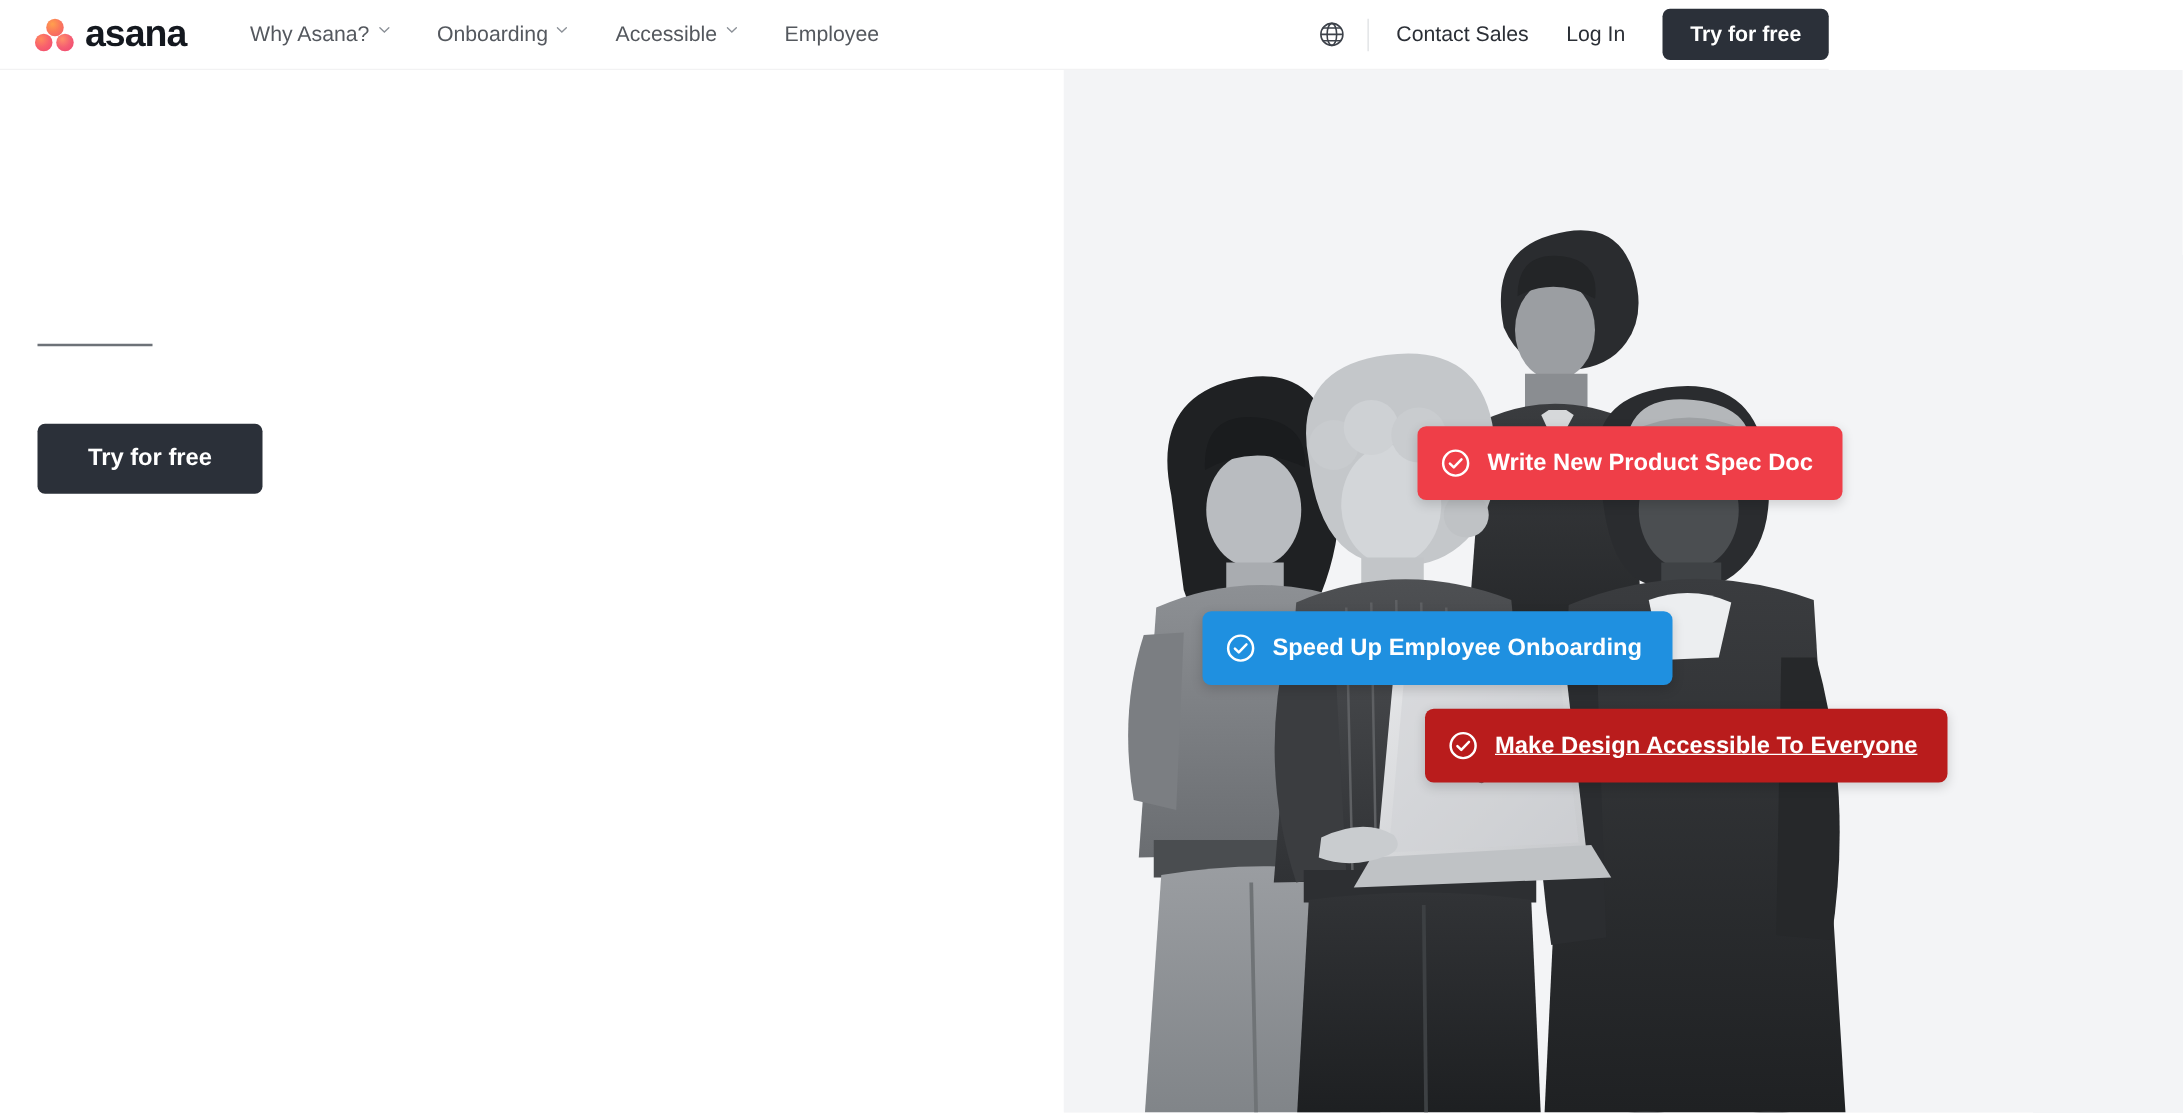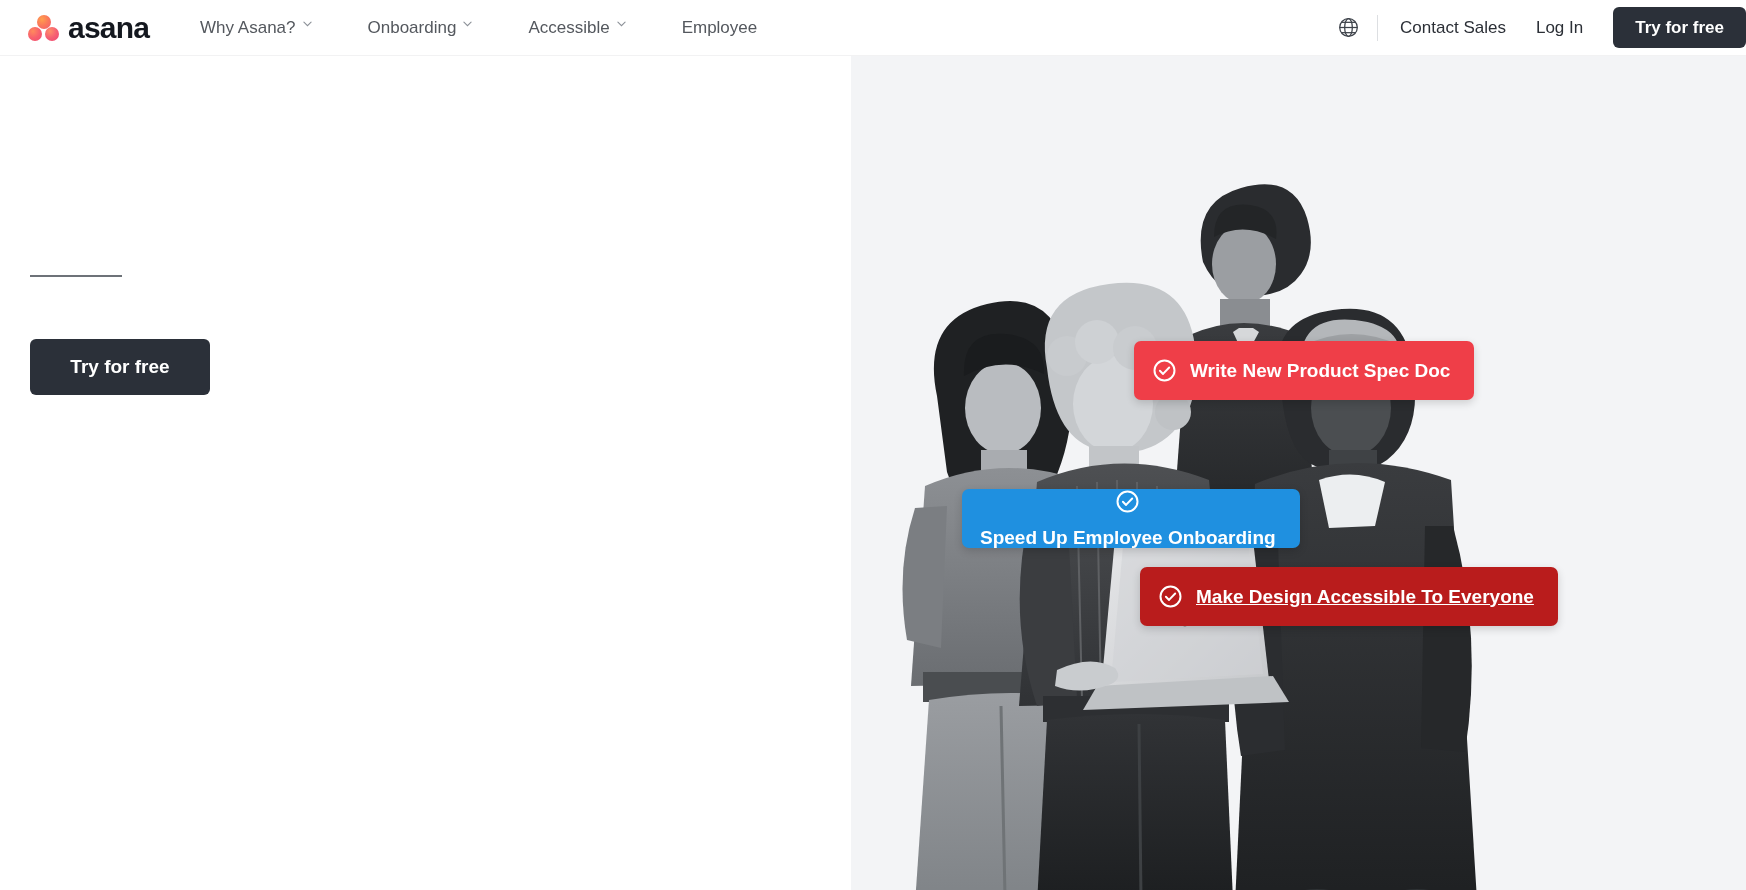--- a/index.html
+++ b/index.html
@@ -6,21 +6,21 @@
   html, body {
     width:1746px; height:890px;
     font-family:"Liberation Sans", sans-serif;
     background:#ffffff;
     overflow:hidden;
   }
 
   
   .header {
     position:absolute; top:0; left:0;
-    width:1746px; height:56px;
+    width:1463px; height:56px;
     background:#ffffff;
     border-bottom:1px solid #f2f2f3;
     display:flex; align-items:center;
     z-index:40;
   }
   .brand { display:flex; align-items:center; margin-left:28px; gap:9px; cursor:pointer; }
   .logo-mark { position:relative; width:31px; height:26px; }
   .logo-mark i {
     position:absolute; display:block; width:14px; height:14px; border-radius:50%;
   }
@@ -28,21 +28,21 @@
     background:radial-gradient(circle at 35% 30%, #ffa04d 0%, #fb7a5a 45%, #f25a6e 100%); }
   .logo-mark i.left { left:0; top:12px;
     background:radial-gradient(circle at 35% 30%, #ff8a5c 0%, #f8606d 50%, #ef4b6e 100%); }
   .logo-mark i.right{ left:17px; top:12px;
     background:radial-gradient(circle at 35% 30%, #ff8f68 0%, #f55f73 50%, #ef4470 100%); }
   .logo-word {
     font-size:30px; font-weight:700; color:#14181f;
     letter-spacing:-0.8px;
   }
 
-  .nav { display:flex; align-items:center; margin-left:51px; gap:56px; }
+  .nav { display:flex; align-items:center; margin-left:51px; gap:38px; }
   .nav-item {
     display:flex; align-items:center; gap:7px;
     font-size:17px; color:#54585e; cursor:pointer; white-space:nowrap;
   }
   .chev {
     width:9px; height:9px; position:relative; top:-2px;
   }
   .chev svg { display:block; }
 
   .header-right {
@@ -103,21 +103,21 @@
     position:absolute; display:flex; align-items:center; gap:13px;
     height:59px; padding:0 24px 0 18px; border-radius:7px;
     color:#ffffff; font-size:19px; font-weight:700; white-space:nowrap;
     box-shadow:0 3px 9px rgba(0,0,0,.16);
     cursor:pointer; z-index:20;
     font-family:"Liberation Sans", sans-serif;
   }
   .pill .check { width:25px; height:25px; flex:0 0 25px; }
   .pill .check svg { display:block; }
   #pill-0 { left:283px; top:285px; }
-  #pill-1 { left:111px; top:433px;flex-direction:column; }
+  #pill-1 { left:111px; top:433px; }
   #pill-2 { left:289px; top:511px; }
 </style>
 </head>
 <body>
 
 <div class="header">
 
   <div class="brand">
     <span class="logo-mark">
       <i class="top"></i>

